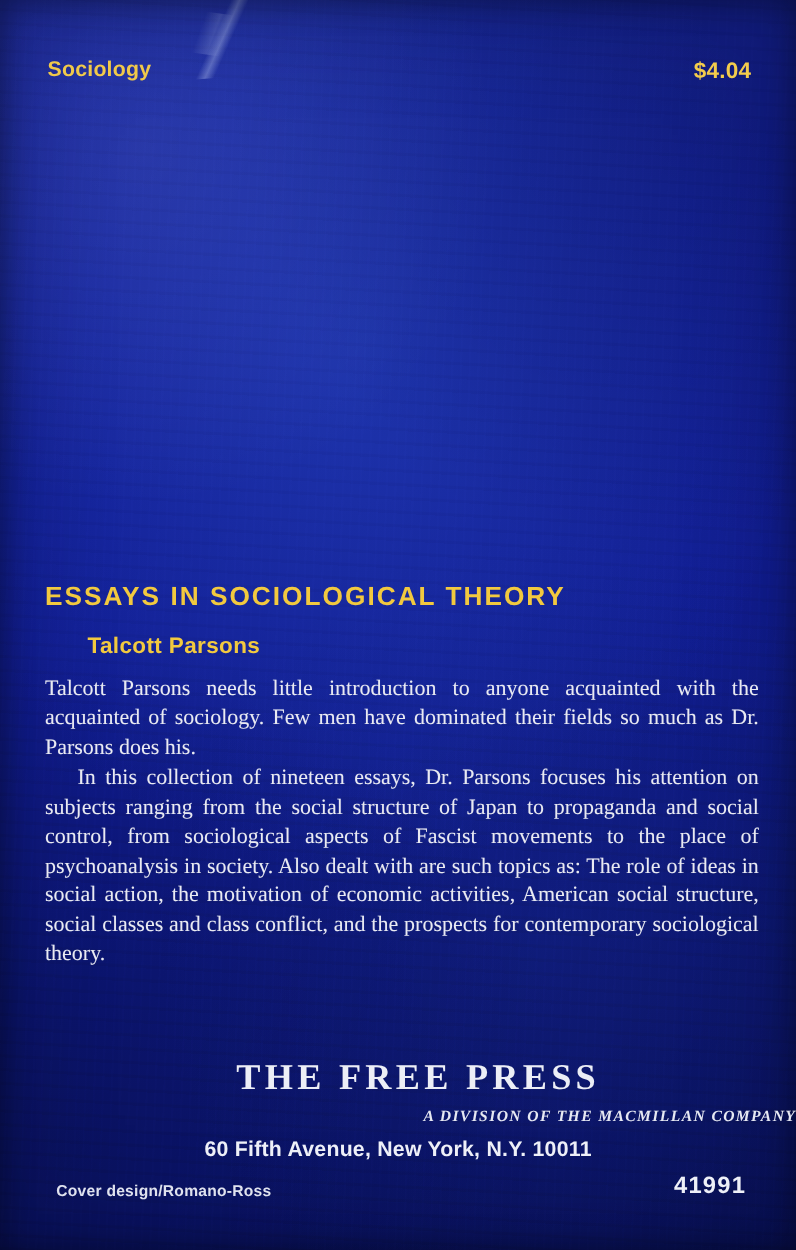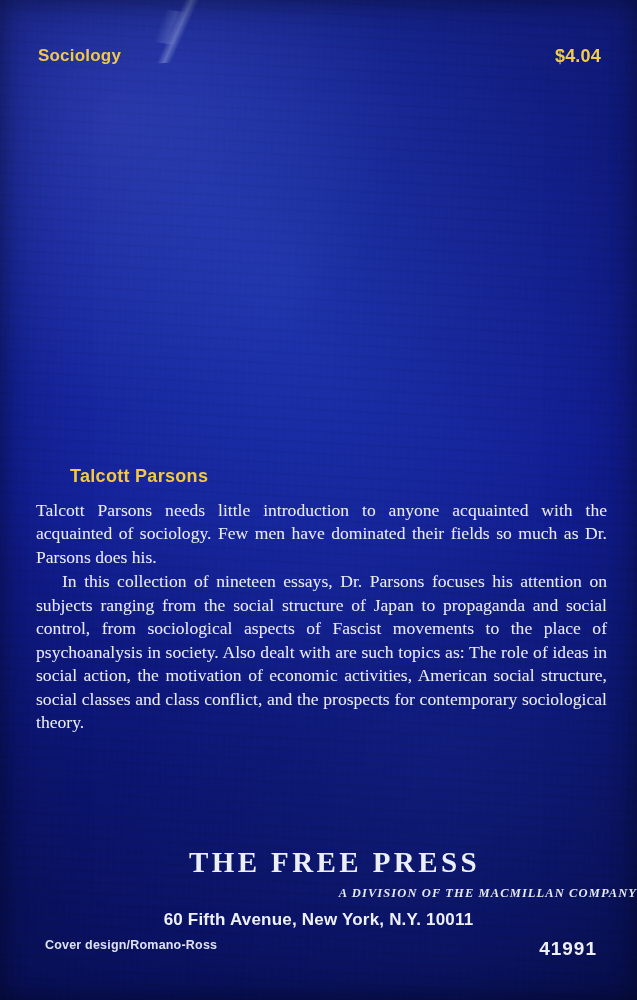--- a/index.html
+++ b/index.html
@@ -151,21 +151,21 @@
     margin: 0;
   }
 
   .footer {
     position: absolute;
     left: 45px;
     right: 40px;
     top: 938px;
     display: flex;
     justify-content: space-between;
-    align-items: flex-start;
+    align-items: flex-end;
   }
   .credit {
     color: #dfe2ee;
     font-size: 12.5px;
     font-weight: 700;
     letter-spacing: 0.2px;
   }
   .code {
     color: #eef0f8;
     font-size: 19px;
@@ -182,20 +182,21 @@
   <div class="crease"></div>
   <div class="crease2"></div>
   <div class="edge-wear"></div>
 
   <div class="top-row">
     <span class="genre">Sociology</span>
     <span class="price">$4.04</span>
   </div>
 
   <div class="block">
+    <h1 class="booktitle">ESSAYS IN SOCIOLOGICAL THEORY</h1>
     <h2 class="author">Talcott Parsons</h2>
     <div class="blurb">
       <p class="first">Talcott Parsons needs little introduction to anyone acquainted with the acquainted of sociology. Few men have dominated their fields so much as Dr. Parsons does his.</p>
       <p>In this collection of nineteen essays, Dr. Parsons focuses his attention on subjects ranging from the social structure of Japan to propaganda and social control, from sociological aspects of Fascist movements to the place of psychoanalysis in society. Also dealt with are such topics as: The role of ideas in social action, the motivation of economic activities, American social structure, social classes and class conflict, and the prospects for contemporary sociological theory.</p>
     </div>
   </div>
 
   <div class="imprint">
     <div class="press">THE FREE PRESS</div>
     <div class="division">A DIVISION OF THE MACMILLAN COMPANY</div>

